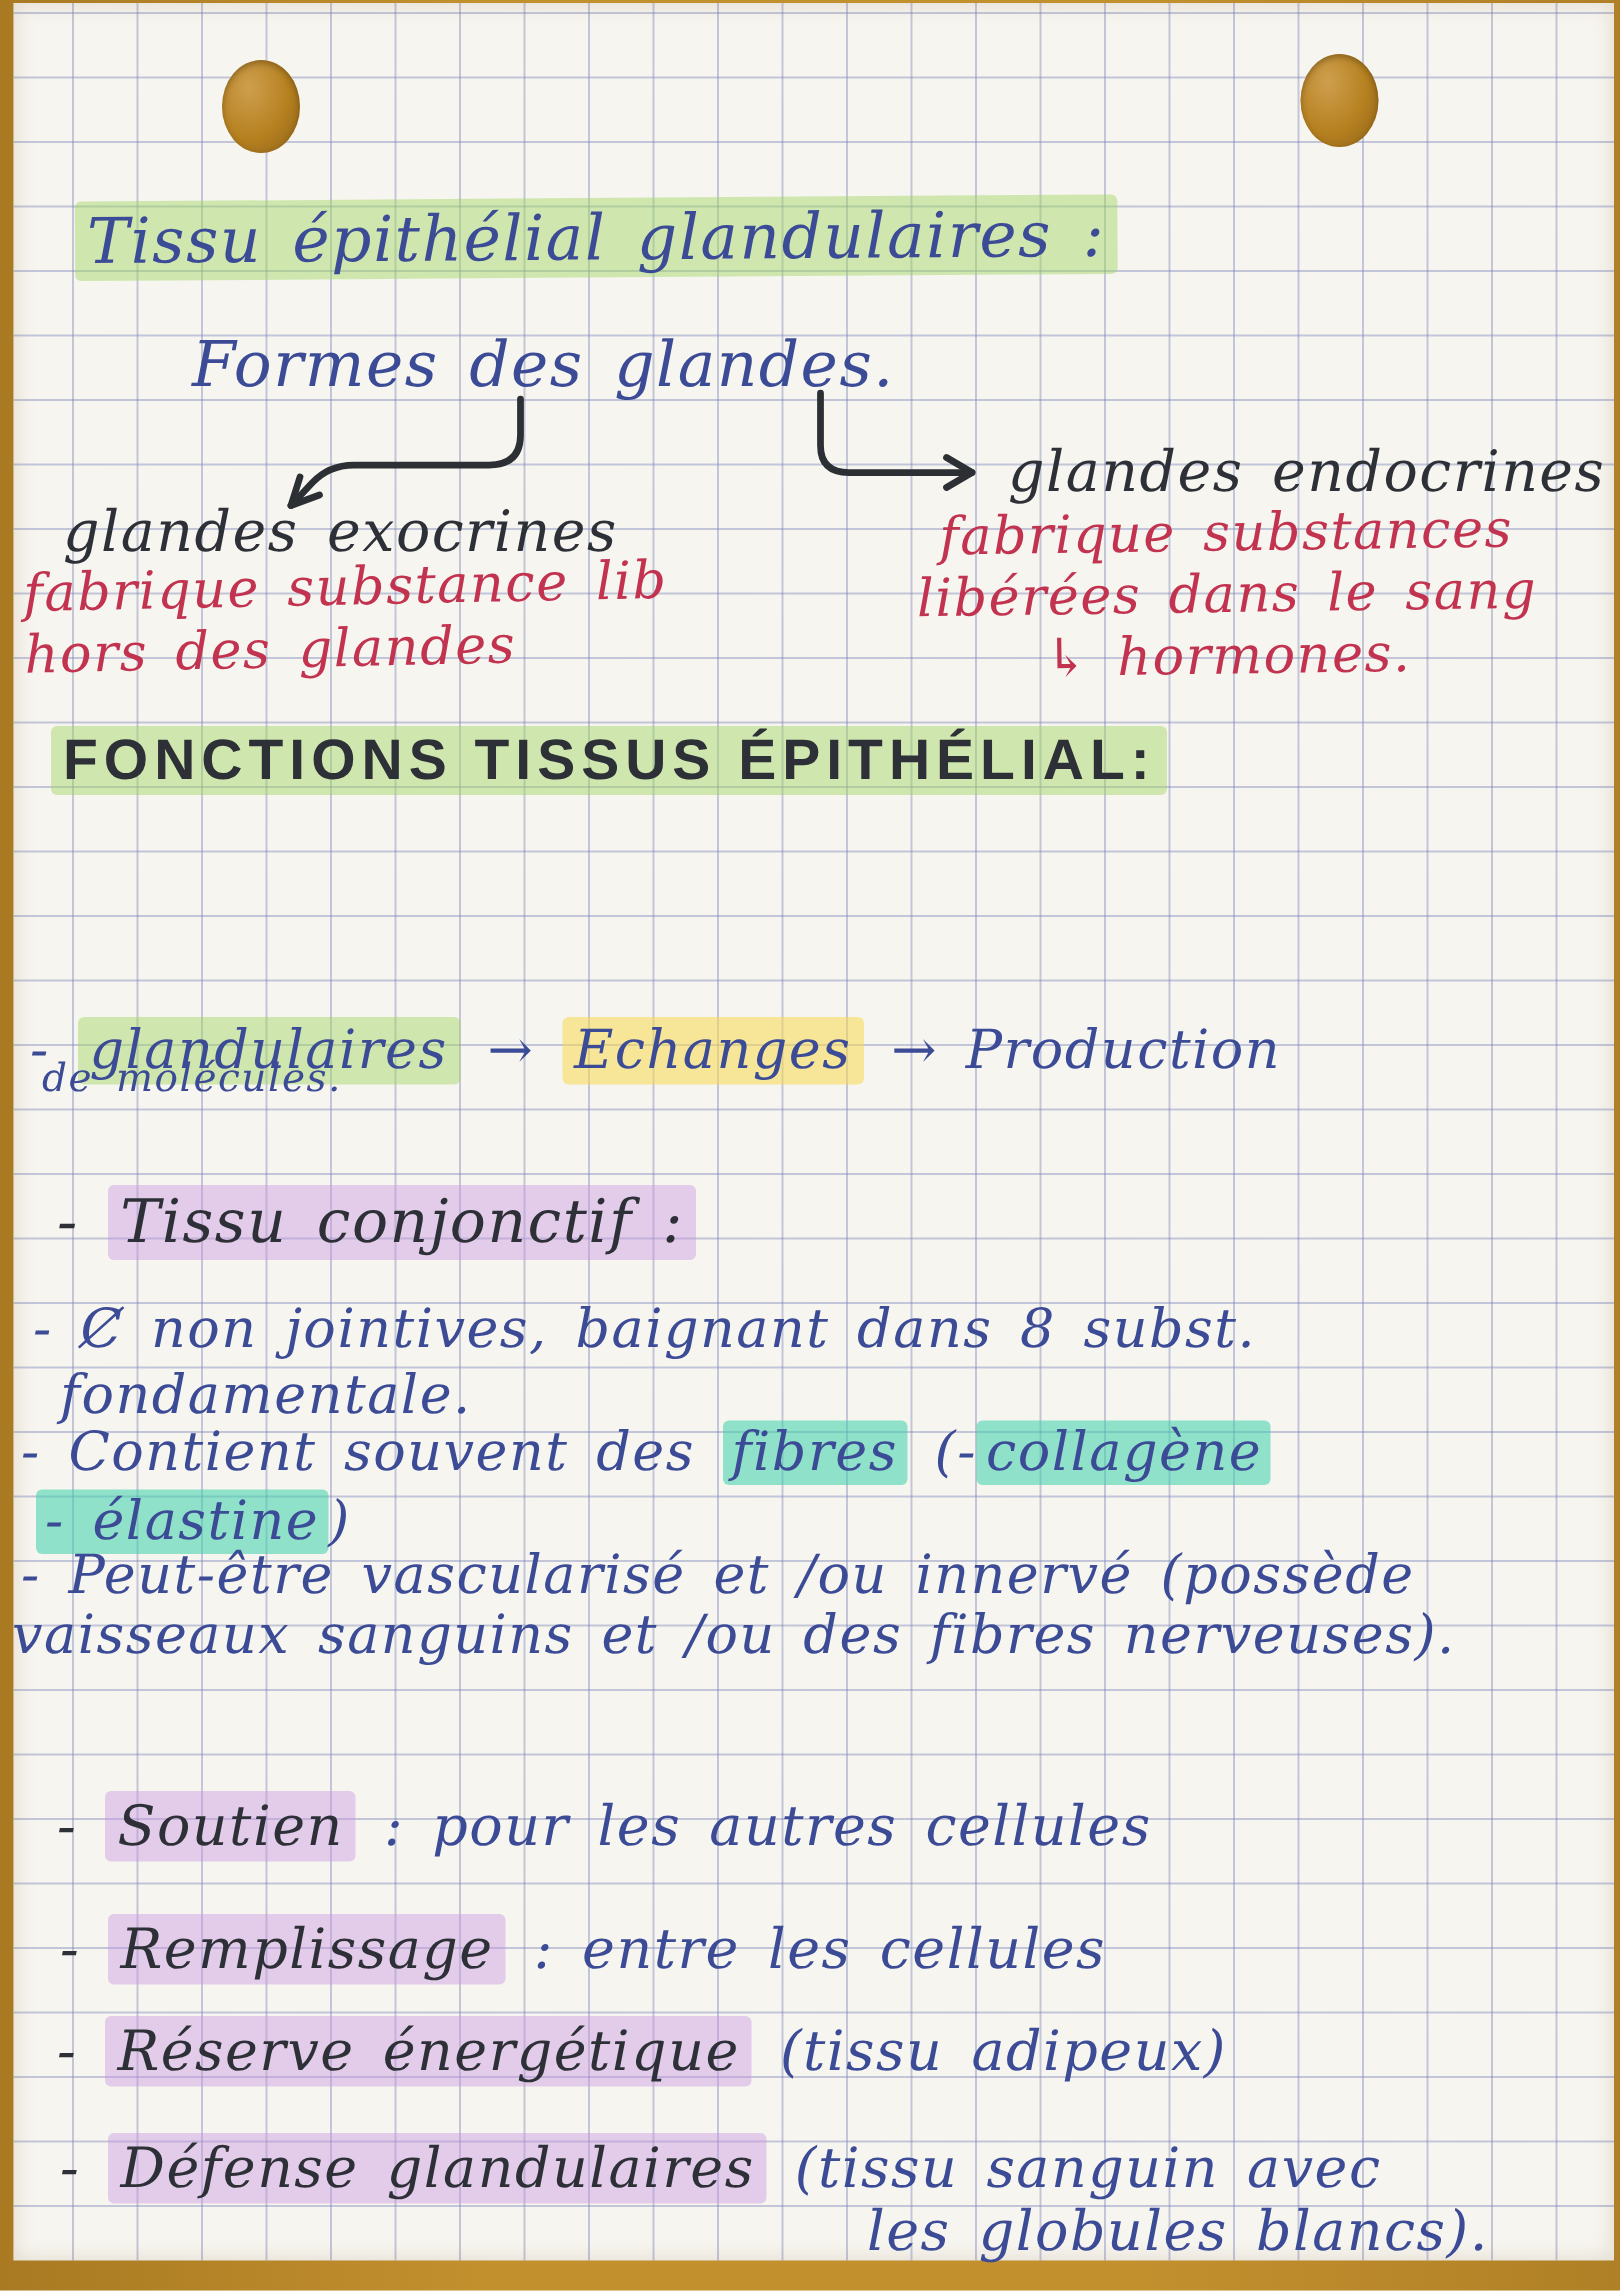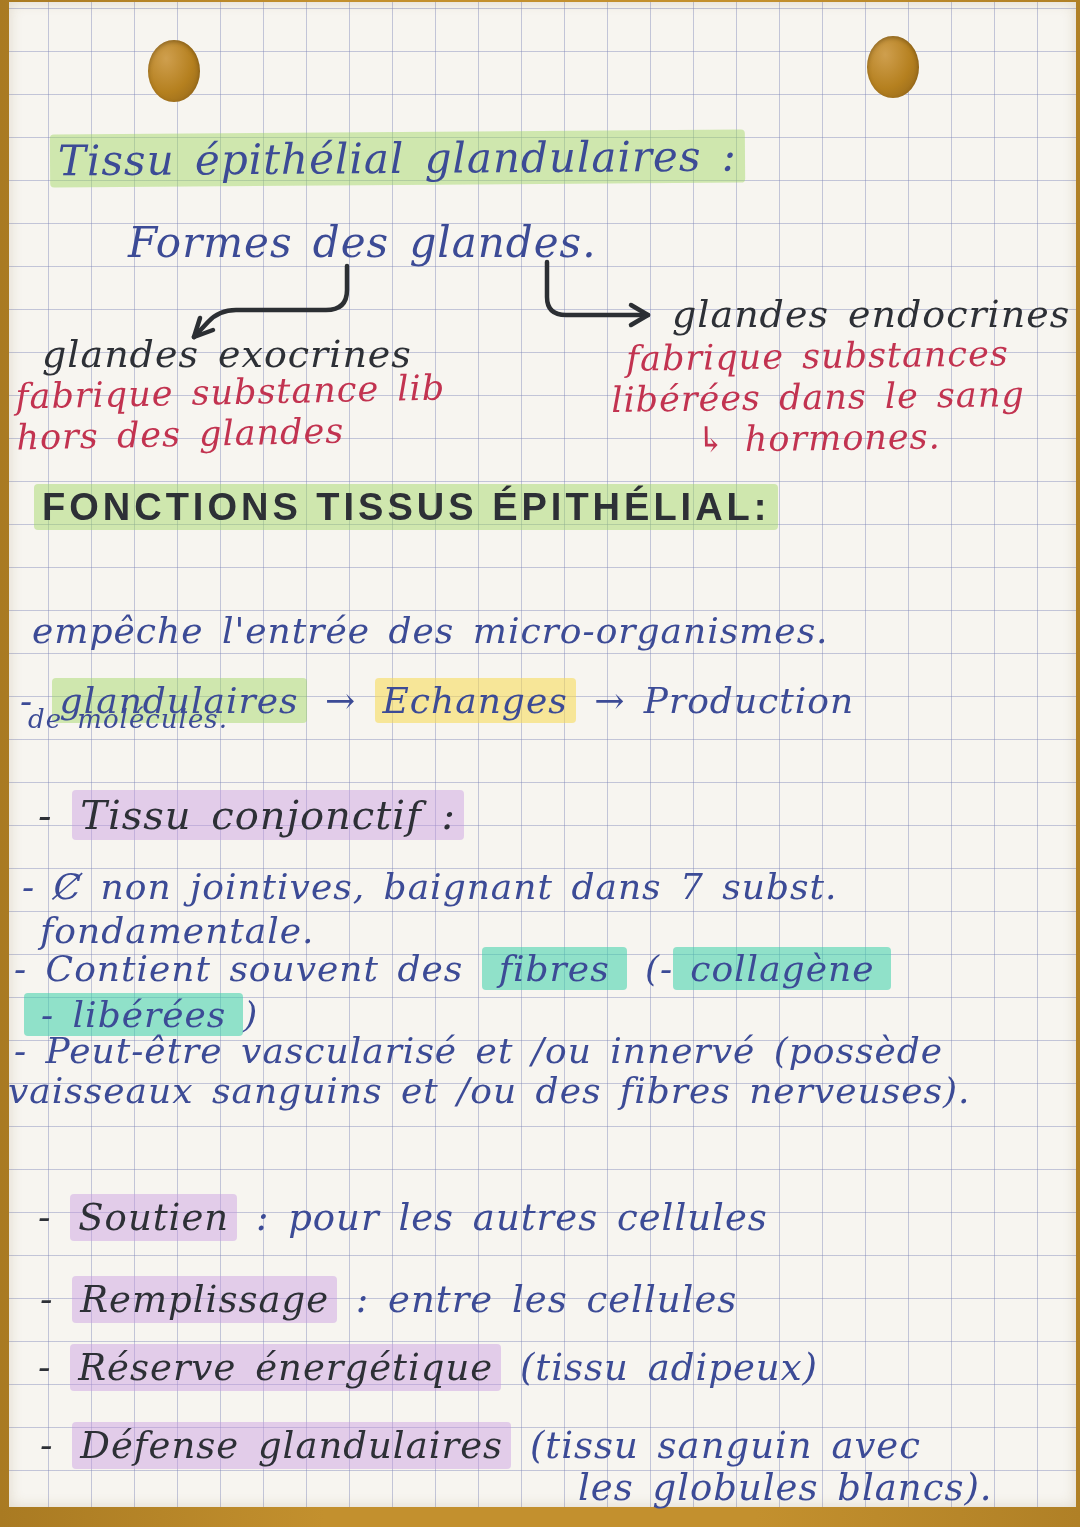--- a/index.html
+++ b/index.html
@@ -21,21 +21,21 @@
   .content{position:absolute;left:0;top:0;width:1080px;height:1527px;margin-top:44px;}
   .abs{position:absolute;white-space:nowrap;}
   .cursive{font-family:"DejaVu Serif", serif;font-style:italic;letter-spacing:1px;word-spacing:6px;}
   .print{font-family:"Liberation Sans", sans-serif;font-weight:600;letter-spacing:4px;}
   .blue{color:#3c4b96;}
   .dark{color:#2d3036;}
   .red{color:#c23350;}
   .hl-green{background:rgba(158,215,94,.45);border-radius:4px;padding:2px 8px;}
   .hl-yellow{background:rgba(247,216,80,.55);border-radius:4px;padding:2px 8px;}
   .hl-purple{background:rgba(198,147,224,.42);border-radius:4px;padding:2px 8px;}
-  .hl-teal{background:rgba(60,208,170,.55);border-radius:4px;padding:1px 17px;}
+  .hl-teal{background:rgba(60,208,170,.55);border-radius:4px;padding:1px 6px;}
   .hole{
     position:absolute;width:52px;height:62px;border-radius:50%;
     background:radial-gradient(ellipse at 35% 30%, #cf9f4e 0%, #b5801f 55%, #8d621a 100%);
     box-shadow:inset 0 2px 4px rgba(60,40,10,.4);
   }
   .note-block{line-height:41px;}
   svg.arrows{position:absolute;left:0;top:214px;}
 </style>
 </head>
 <body>
@@ -72,39 +72,38 @@
   <div class="abs cursive red note-block" style="left:578px;top:292px;width:480px;text-align:center;font-size:35px;transform:rotate(-0.8deg);white-space:normal;">
     <div>fabrique substances</div>
     <div>libérées dans le sang</div>
     <div>↳ hormones.</div>
   </div>
 
   <div class="abs print dark" style="left:34px;top:442px;font-size:38px;">
     <span class="hl-green">FONCTIONS TISSUS ÉPITHÉLIAL:</span>
   </div>
 
-  <div class="abs cursive blue" style="left:32px;top:566px;font-size:36px;">empêche l'entrée des micro-organismes.</div>
 
   <div class="abs cursive blue" style="left:20px;top:636px;font-size:36px;">
     <span>- </span><span class="hl-green">glandulaires</span><span> → </span><span class="hl-yellow">Echanges</span><span> → Production</span>
   </div>
   <div class="abs cursive blue" style="left:28px;top:660px;font-size:26px;">de molécules.</div>
 
   <div class="abs cursive dark" style="left:38px;top:748px;font-size:40px;">
     <span>- </span><span class="hl-purple">Tissu conjonctif :</span>
   </div>
 
-  <div class="abs cursive blue" style="left:22px;top:822px;font-size:36px;">- Ȼ non jointives, baignant dans 7 subst.</div>
+  <div class="abs cursive blue" style="left:22px;top:822px;font-size:36px;">- Ȼ non jointives, baignant dans 8 subst.</div>
   <div class="abs cursive blue" style="left:40px;top:866px;font-size:36px;">fondamentale.</div>
 
   <div class="abs cursive blue" style="left:14px;top:904px;font-size:36px;">
     <span>- Contient souvent des </span><span class="hl-teal">fibres</span><span> (-</span><span class="hl-teal">collagène</span>
   </div>
   <div class="abs cursive blue" style="left:24px;top:950px;font-size:36px;">
-    <span class="hl-teal">- libérées</span><span>)</span>
+    <span class="hl-teal">- élastine</span><span>)</span>
   </div>
 
   <div class="abs cursive blue" style="left:14px;top:986px;font-size:36px;">- Peut-être vascularisé et /ou innervé (possède</div>
   <div class="abs cursive blue" style="left:8px;top:1026px;font-size:36px;">vaisseaux sanguins et /ou des fibres nerveuses).</div>
 
 
   <div class="abs cursive blue" style="left:38px;top:1152px;font-size:37px;">
     <span class="dark">- </span><span class="hl-purple dark">Soutien</span><span> : pour les autres cellules</span>
   </div>
 

